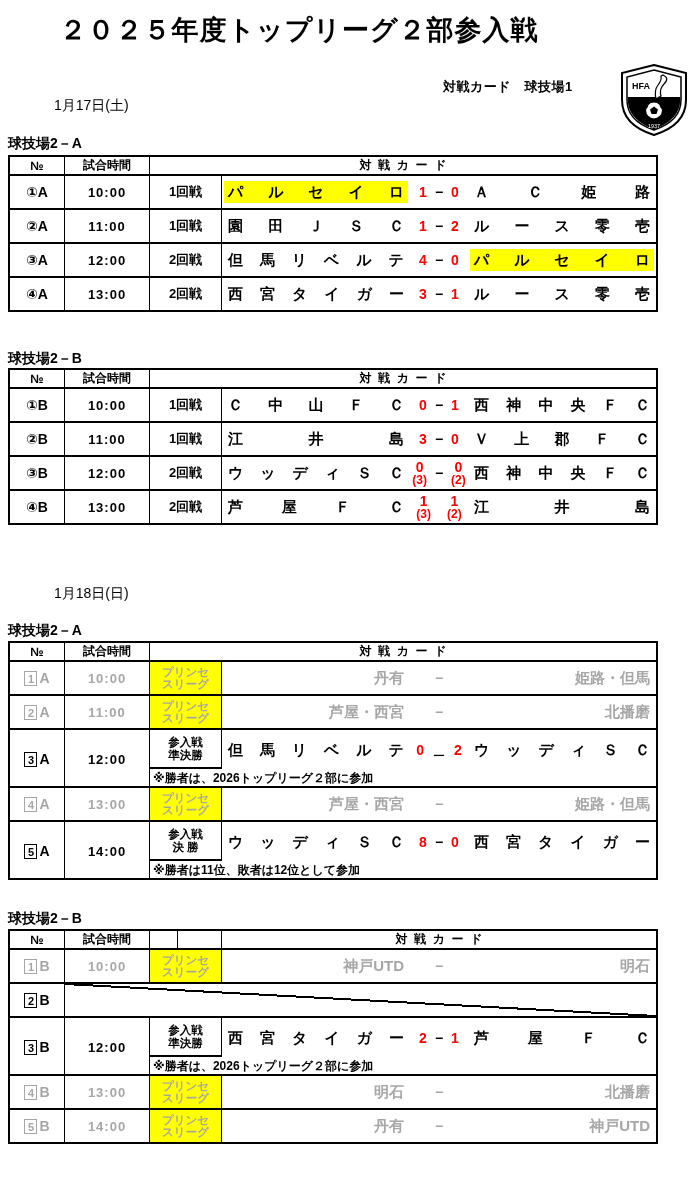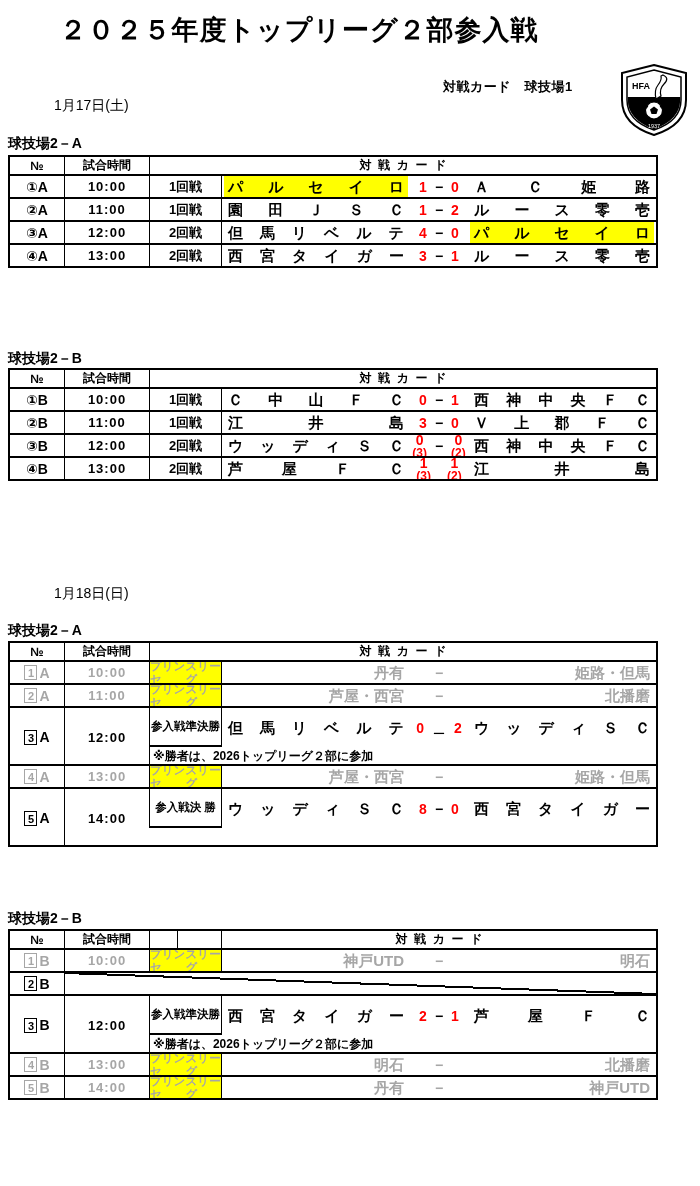--- a/index.html
+++ b/index.html
@@ -15,31 +15,31 @@
 .seclabel{left:8px;font-size:14px;font-weight:bold}
 #labA1{top:135px}#labB1{top:350px}#labA2{top:622px}#labB2{top:910px}
 .tbl{left:8px;width:650px;border:2px solid #000;font-weight:bold;background:#fff}
 #tblA1{top:155px}#tblB1{top:368px}#tblA2{top:641px}#tblB2{top:929px}
 .thead{display:grid;grid-template-columns:54px 85px 1fr;height:17px}
 .thead.b2h{grid-template-columns:54px 85px 28px 44px 1fr}
 .thead>div{display:flex;align-items:center;justify-content:center;border-left:1px solid #000;font-size:12px}
 .thead>div:first-child{border-left:none}
 .hno{font-size:10.5px}
 .hcard{letter-spacing:.55em;padding-left:.55em}
-.trow{display:grid;grid-template-columns:54px 85px 72px 1fr;height:23px;border-top:2px solid #000}
+.trow{display:grid;grid-template-columns:54px 85px 72px 1fr;height:34px;border-top:2px solid #000}
 .trow.combo{height:58px;grid-template-rows:39px 19px}
 .trow.diagrow{grid-template-columns:54px 1fr}
 .c{display:flex;align-items:center;justify-content:center;border-left:1px solid #000;overflow:hidden}
 .c:first-child{border-left:none}
 .no{font-size:14px}
 .numbox{display:inline-block;border:1px solid currentColor;min-width:13px;height:15px;line-height:14px;font-size:11px;text-align:center;margin-right:2px}
 .numbox:empty{display:none}
 .time{font-size:13px;letter-spacing:1px}
 .round{font-size:13px}
-.r2{flex-direction:row;font-size:11.5px;line-height:12.5px}
+.r2{flex-direction:column;font-size:11.5px;line-height:12.5px}
 .yel{background:#ffff00}
 .combo .no,.combo .time{grid-row:1/3}
 .combo .round{grid-row:1;border-bottom:2px solid #000}
 .combo .match{grid-row:1}
 .note{grid-row:2;grid-column:3/5;display:flex;align-items:center;border-left:1px solid #000;font-size:12px;padding-left:3px}
 .match{padding:0 2px}
 .team{flex:1;font-size:15px;padding:0 4px;line-height:22px;white-space:nowrap}
 .spread{display:flex;justify-content:space-between;white-space:nowrap}
 .spread span{flex:0 0 auto}
 .ctr{text-align:right}
@@ -483,20 +483,21 @@
         </div>
       <div class="team spread">
           <span>西</span>
           <span>宮</span>
           <span>タ</span>
           <span>イ</span>
           <span>ガ</span>
           <span>ー</span>
         </div>
     </div>
+    <div class="note">※勝者は11位、敗者は12位として参加</div>
   </div>
 </div>
 
 <div class="abs seclabel" id="labB2">球技場2－B</div>
 <div class="abs tbl" id="tblB2">
   <div class="thead b2h">
     <div class="hno">№</div>
     <div>試合時間</div>
     <div></div>
     <div></div>

